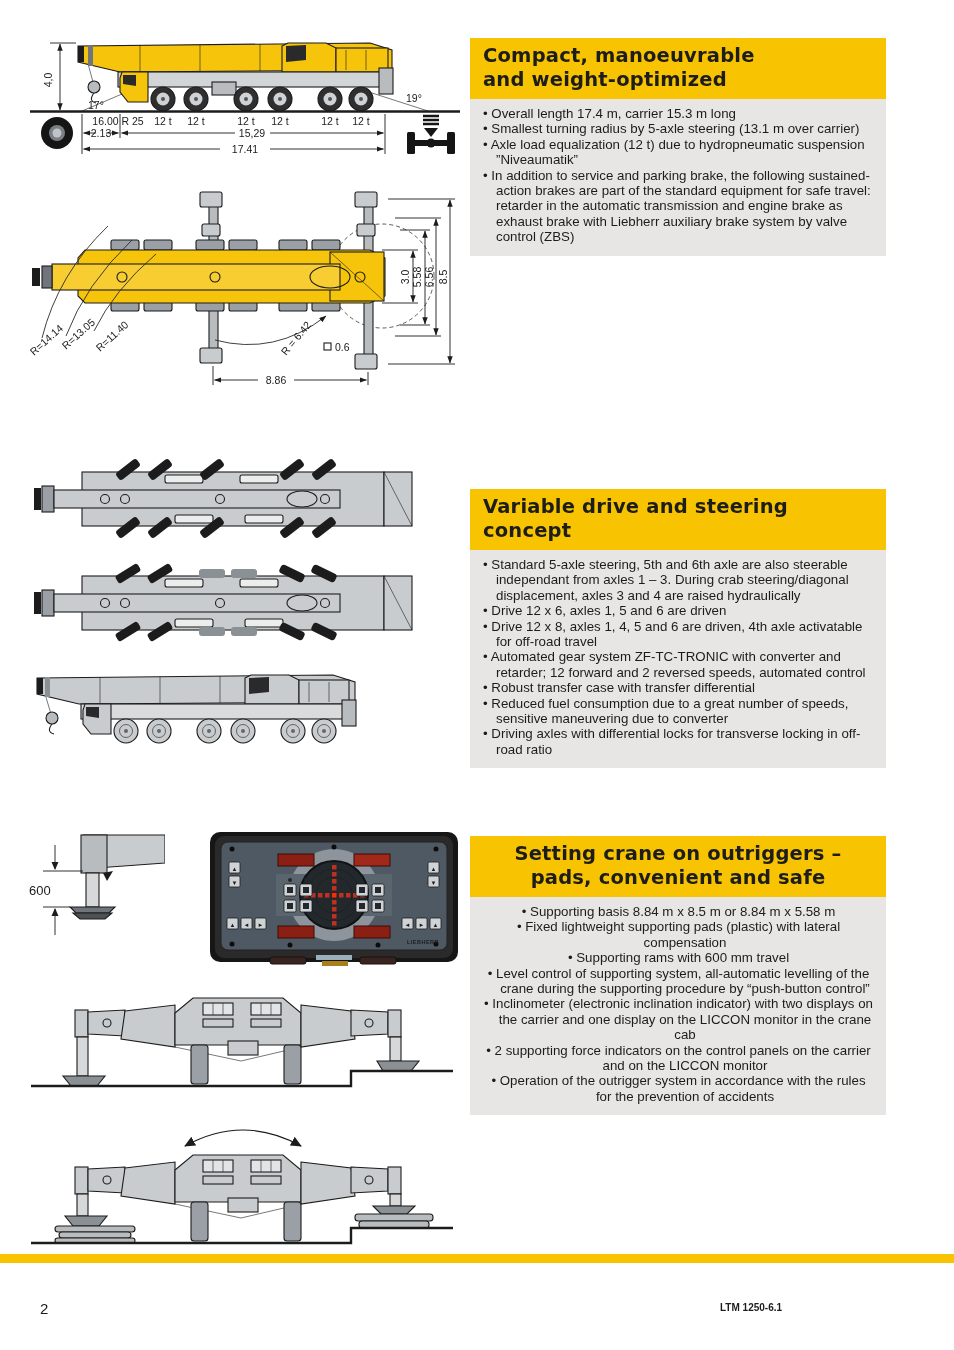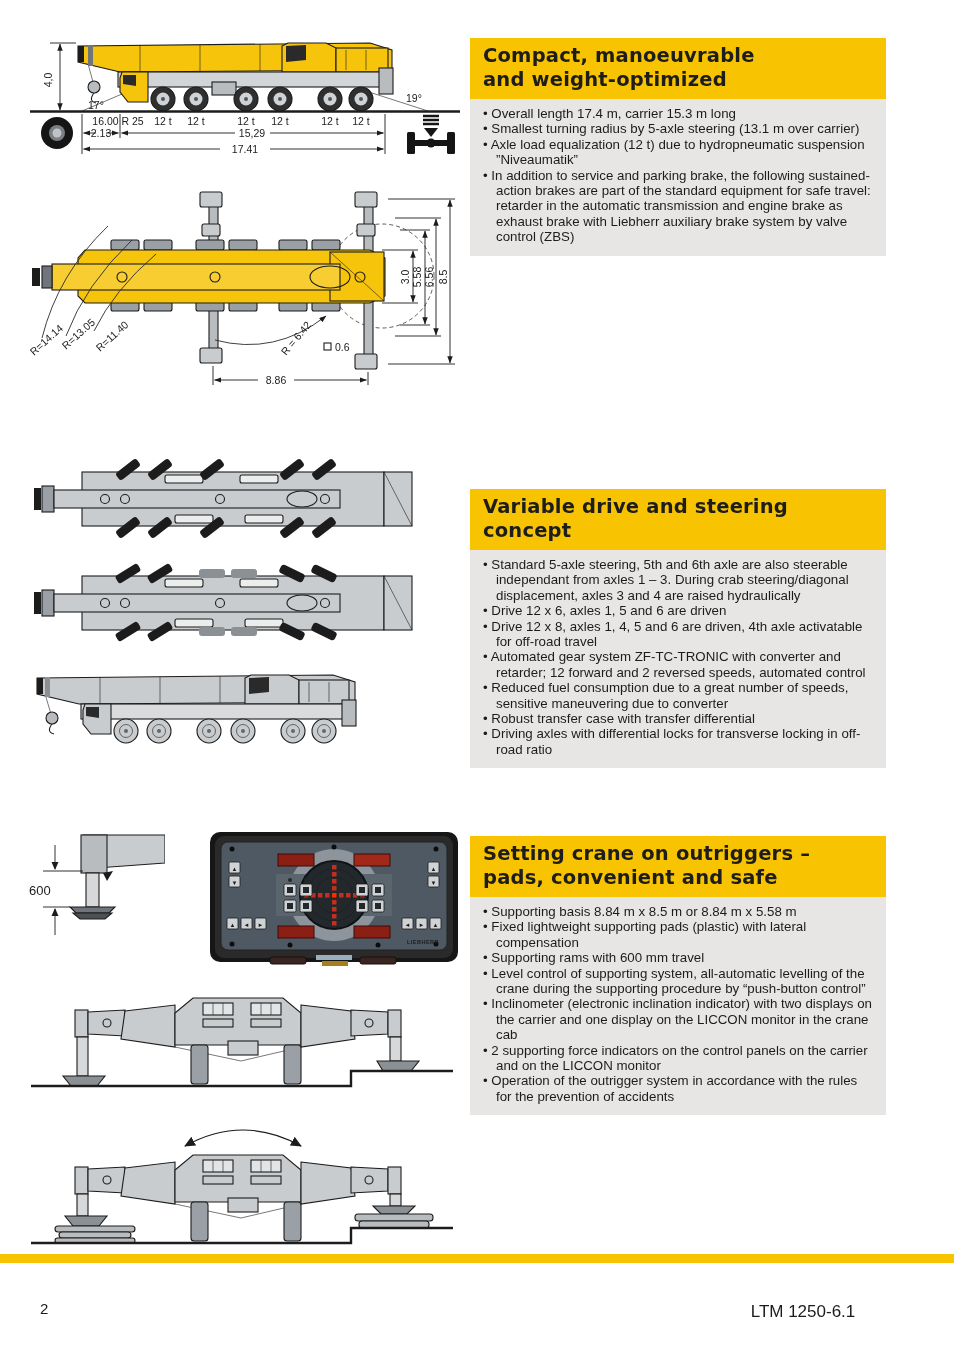--- a/index.html
+++ b/index.html
@@ -23,22 +23,22 @@
   svg .oline { fill:none; stroke:#1c1c1c; stroke-width:1.1; }
   svg .thin  { fill:none; stroke:#1c1c1c; stroke-width:0.6; }
   svg .dim   { fill:none; stroke:#1c1c1c; stroke-width:0.9; }
   svg .dash  { fill:none; stroke:#4a4a4a; stroke-width:0.9; stroke-dasharray:4 3; }
   svg .arc   { fill:none; stroke:#2a2a2a; stroke-width:0.9; }
   svg text   { font-family:"Liberation Sans", sans-serif; fill:#1c1c1c; }
   .dtxt { font-size:10.5px; }
 
   .footer-bar { position:absolute; left:0; top:1254px; width:954px; height:9px; background:#f8c301; }
   .page-num { position:absolute; left:40px; top:1300px; font-size:15px; }
-  .doc-code { position:absolute; left:720px; top:1302px; width:166px; text-align:center;
-              font-size:17px; font-weight:normal; }
+  .doc-code { position:absolute; left:720px; top:1302px; width:166px; text-align:left;
+              font-size:10px; font-weight:bold; }
 </style>
 </head>
 <body>
 
 <div class="page">
 
   <div class="fig" style="left:30px; top:30px;">
     <svg width="430" height="155" viewBox="0 0 430 155">
       <defs>
         <marker id="m1" orient="auto-start-reverse" markerWidth="9" markerHeight="7" refX="7.5" refY="3">
@@ -600,28 +600,28 @@
 
     <div class="title-line">Variable drive and steering concept</div>
       </div>
     <div class="sec-body">
       <ul>
 
       <li>Standard 5-axle steering, 5th and 6th axle are also steerable independant from axles 1 – 3. During crab steering/diagonal displacement, axles 3 and 4 are raised hydraulically</li>
           <li>Drive 12 x 6, axles 1, 5 and 6 are driven</li>
           <li>Drive 12 x 8, axles 1, 4, 5 and 6 are driven, 4th axle activatable for off-road travel</li>
           <li>Automated gear system ZF-TC-TRONIC with converter and retarder; 12 forward and 2 reversed speeds, automated control</li>
+          <li>Robust transfer case with transfer differential</li>
           <li>Reduced fuel consumption due to a great number of speeds, sensitive maneuvering due to converter</li>
-          <li>Robust transfer case with transfer differential</li>
           <li>Driving axles with differential locks for transverse locking in off-road ratio</li>
         </ul>
     </div>
   </div>
 
-  <div class="section" style="top:836px;">
+  <div class="section" style="top:836px;text-align:center;">
     <div class="sec-head">
 
     <div class="title-line">Setting crane on outriggers –</div>
         <div class="title-line">pads, convenient and safe</div>
       </div>
     <div class="sec-body">
       <ul>
 
       <li>Supporting basis 8.84 m x 8.5 m or 8.84 m x 5.58 m</li>
           <li>Fixed lightweight supporting pads (plastic) with lateral compensation</li>

